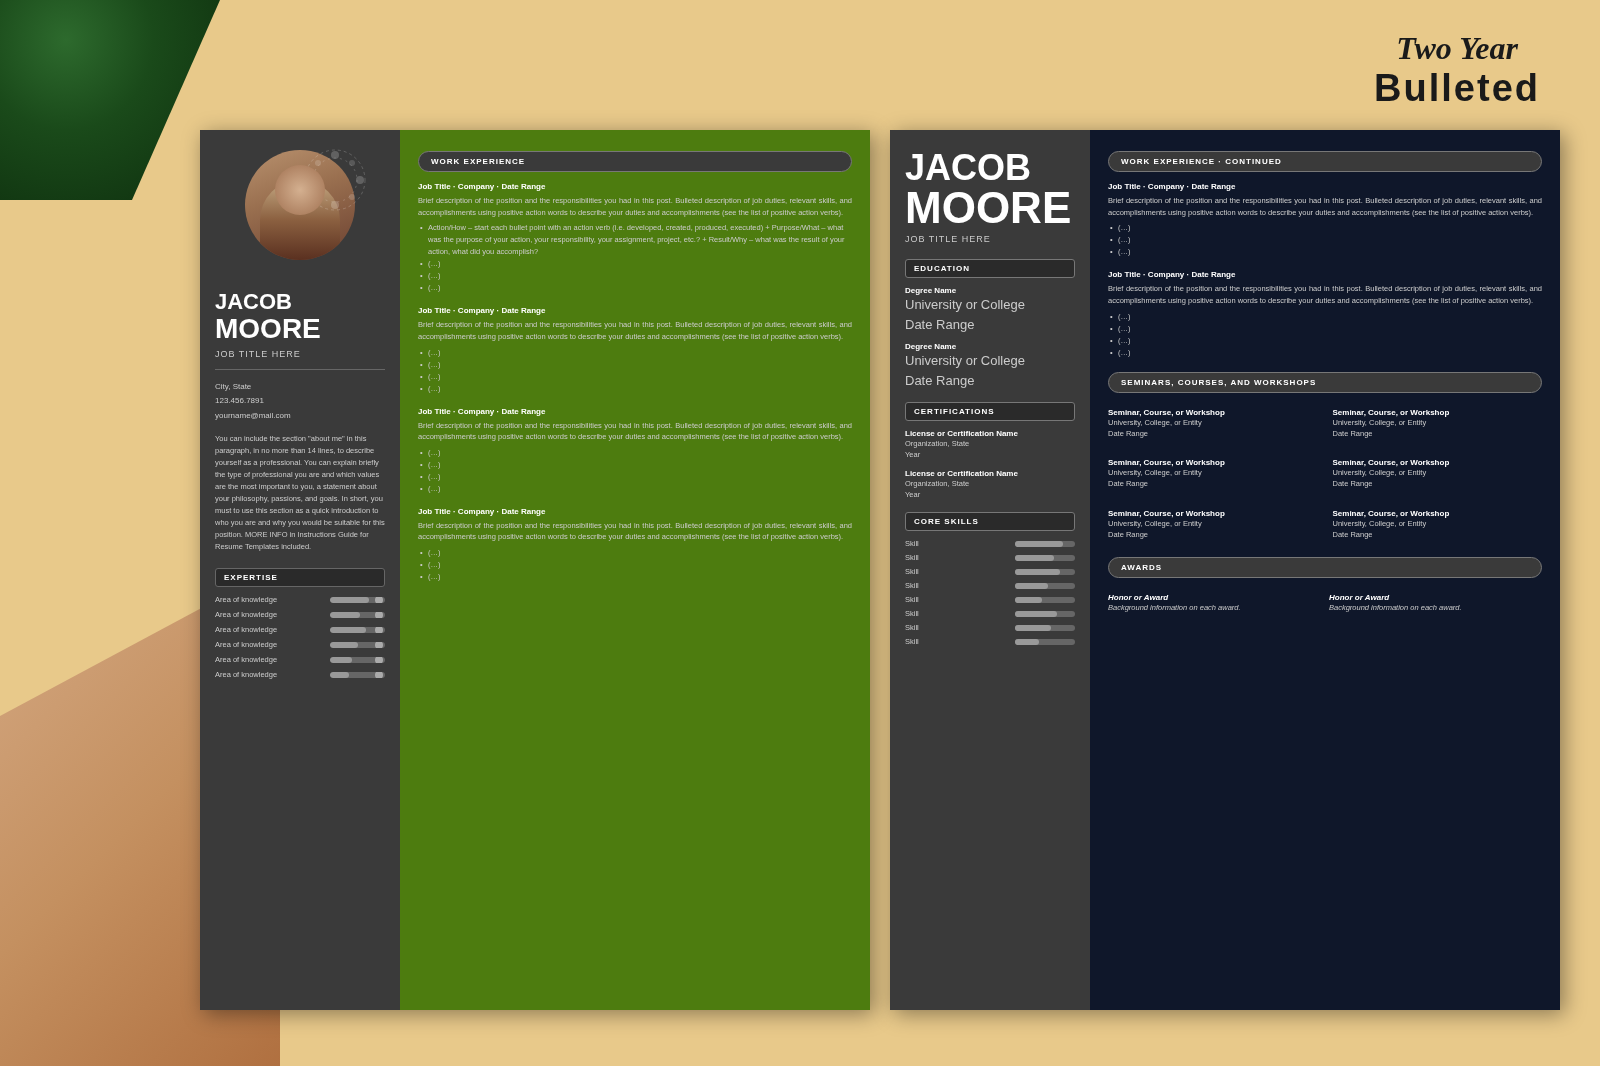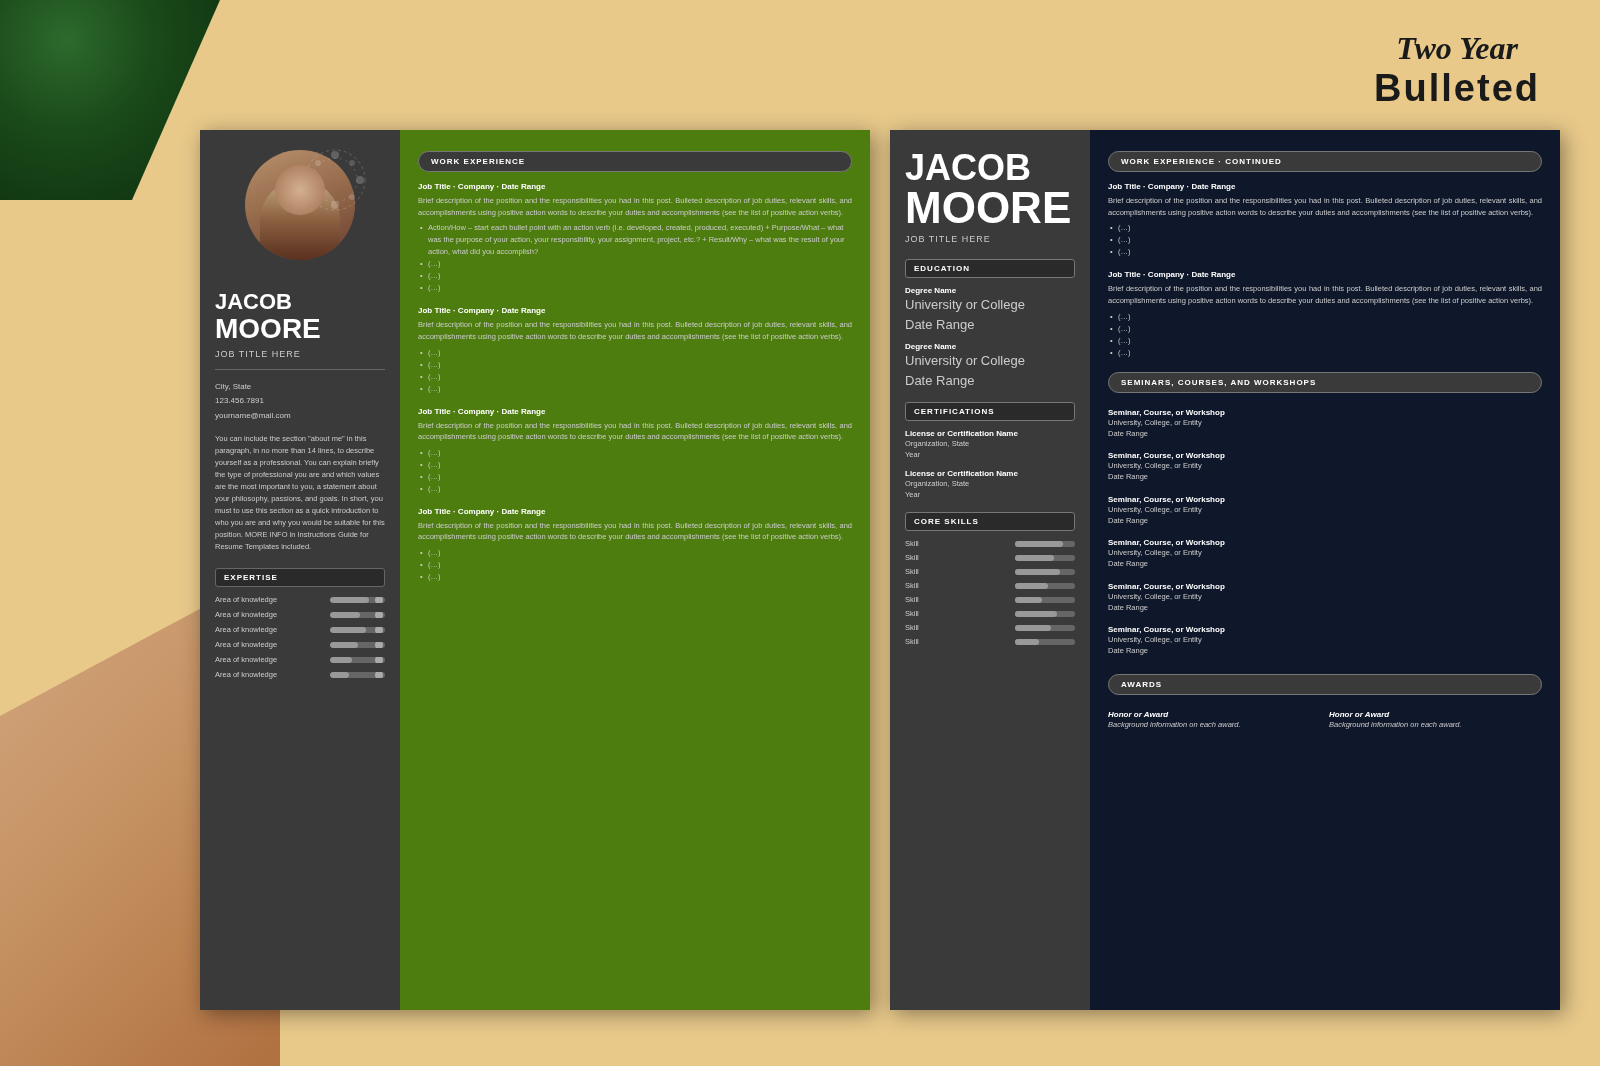--- a/index.html
+++ b/index.html
@@ -365,22 +365,22 @@
 
     .core-skill-fill {
       height: 100%;
       background: #999;
       border-radius: 3px;
     }
 
     
     .seminars-grid {
       display: grid;
-      grid-template-columns: 1fr;
-      gap: 8px;
+      grid-template-columns: 1fr 1fr;
+      gap: 15px;
       margin-top: 5px;
     }
 
     .seminar-entry {
       margin-bottom: 4px;
     }
 
     .seminar-name {
       font-size: 8px;
       font-weight: bold;

